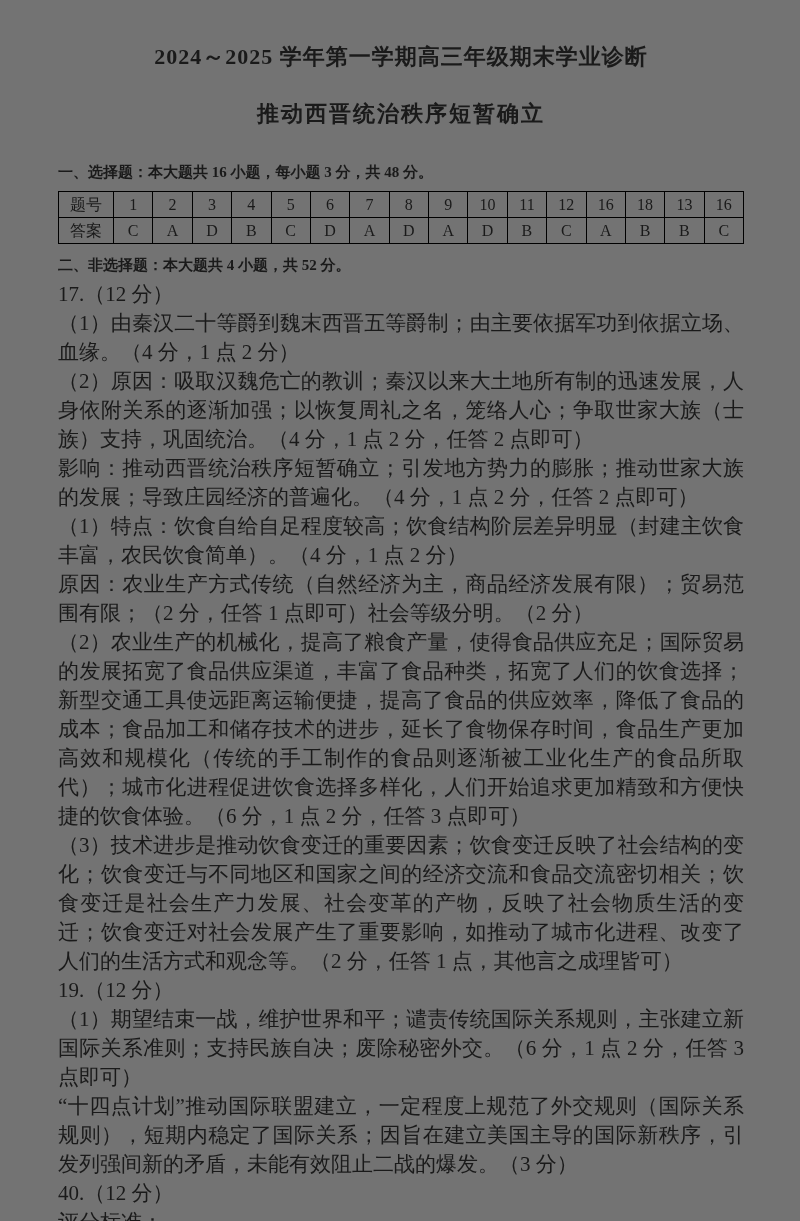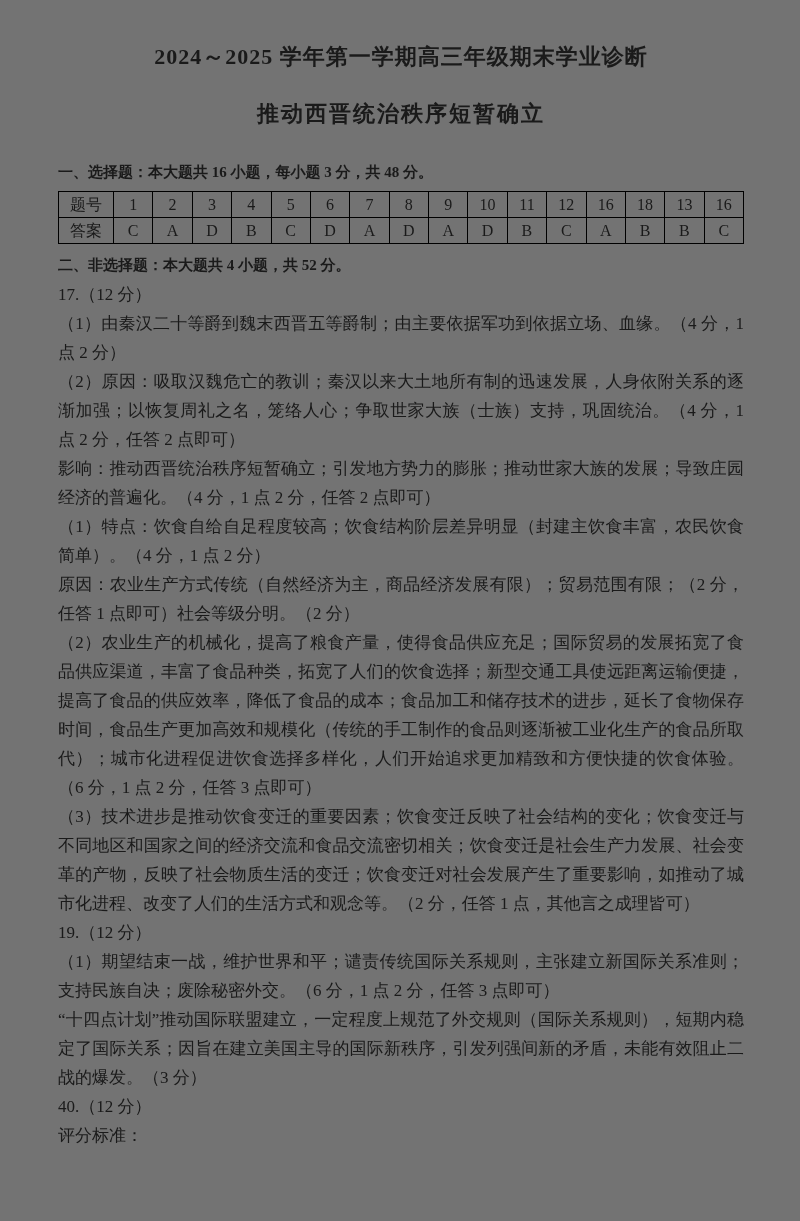--- a/index.html
+++ b/index.html
@@ -45,21 +45,21 @@
     border: 1px solid #000;
     text-align: center;
     font-size: 16px;
     height: 25px;
     line-height: 25px;
     padding: 0;
     font-family: "Liberation Serif", "DejaVu Serif", serif;
   }
   .answer-table td.label { width: 54px; }
   #answers p {
-    font-size: 17px;
+    font-size: 21px;
     line-height: 29px;
     margin: 0;
     text-align: justify;
   }
 </style>
 </head>
 <body>
 
 <div class="page">
 

